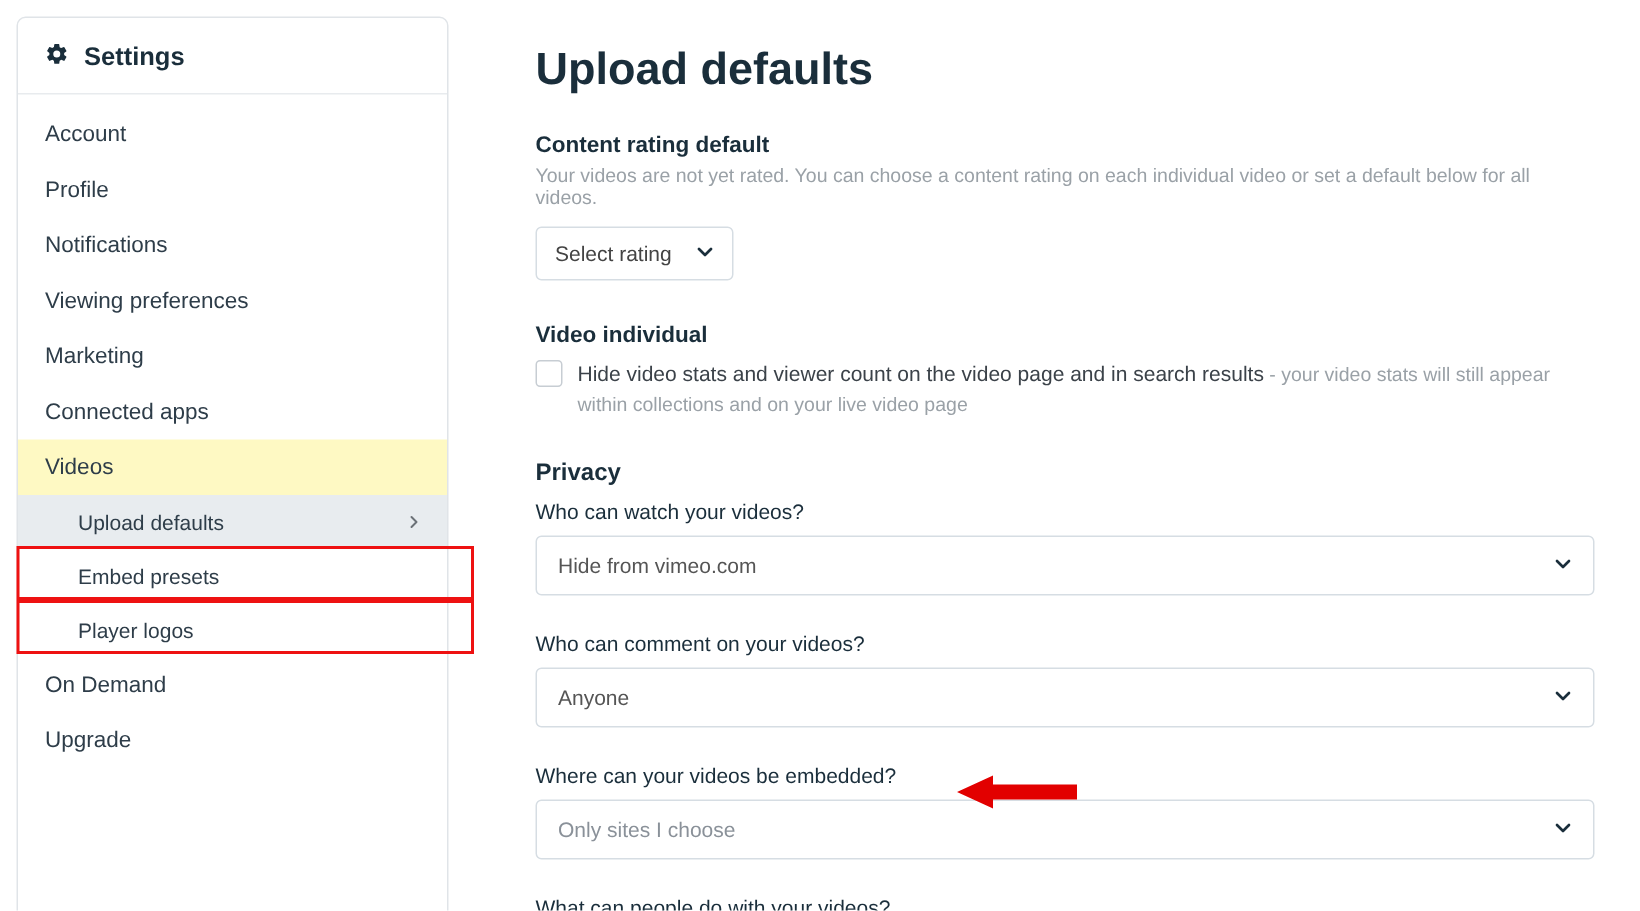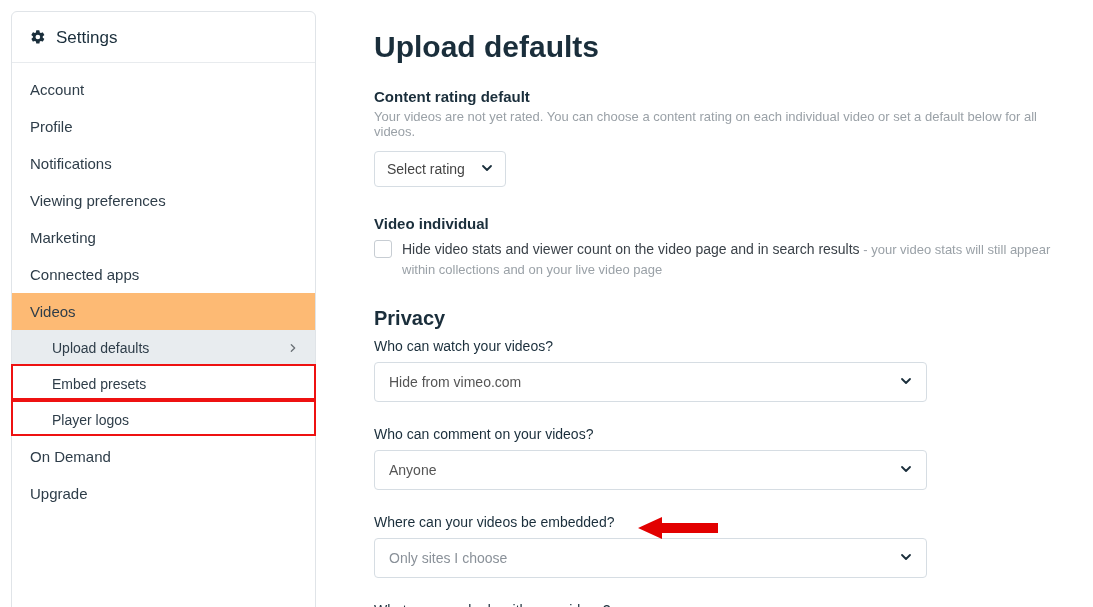--- a/index.html
+++ b/index.html
@@ -24,34 +24,34 @@
     overflow: hidden;
   }
   .sidebar-header {
     display: flex;
     align-items: center;
     padding: 16px 18px 14px;
     border-bottom: 1px solid #e8ebee;
   }
   .sidebar-header .gear { margin-right: 10px; }
   .sidebar-header-title {
-    font-weight: 400;
+    font-weight: 700;
     font-size: 17px;
     color: #1a2e3b;
   }
   .nav { padding: 8px 0 6px; }
   .nav-item {
     padding: 10px 18px;
     font-size: 15px;
     color: #2e3d49;
     cursor: pointer;
     position: relative;
   }
   .nav-item.videos {
-    background: #fdba74;
+    background: #fef9c3;
   }
   .subnav { }
   .sub-item {
     padding: 10px 18px 10px 40px;
     font-size: 14px;
     color: #2e3d49;
     cursor: pointer;
     position: relative;
   }
   .sub-item.active {
@@ -111,39 +111,39 @@
     border: 1px solid #c7cdd3;
     border-radius: 3px;
     margin-right: 10px;
     flex-shrink: 0;
     background: #fff;
     cursor: pointer;
   }
   .chk-label { font-size: 14px; color: #3b4249; line-height: 1.4; }
   .chk-label .muted { color: #9aa1a7; font-size: 13px; }
   h2.privacy-title {
-    font-size: 20px;
+    font-size: 16px;
     font-weight: 700;
     color: #1a2e3b;
     margin: 0 0 8px;
   }
   .q-label {
     font-weight: 400;
     font-size: 14px;
     color: #1a2e3b;
     margin-bottom: 8px;
   }
   .wide-select {
     display: flex;
     align-items: center;
     justify-content: space-between;
     border: 1px solid #d6dde3;
     border-radius: 4px;
     padding: 11px 14px;
-    width: 553px;
+    width: 706px;
     font-size: 14px;
     color: #555;
     cursor: pointer;
     background: #fff;
     margin-bottom: 24px;
   }
   .wide-select .sel-text.muted { color: #8a9199; }
   .chev-down { width: 12px; height: 12px; }
   .arrow-annot {
     position: absolute;

